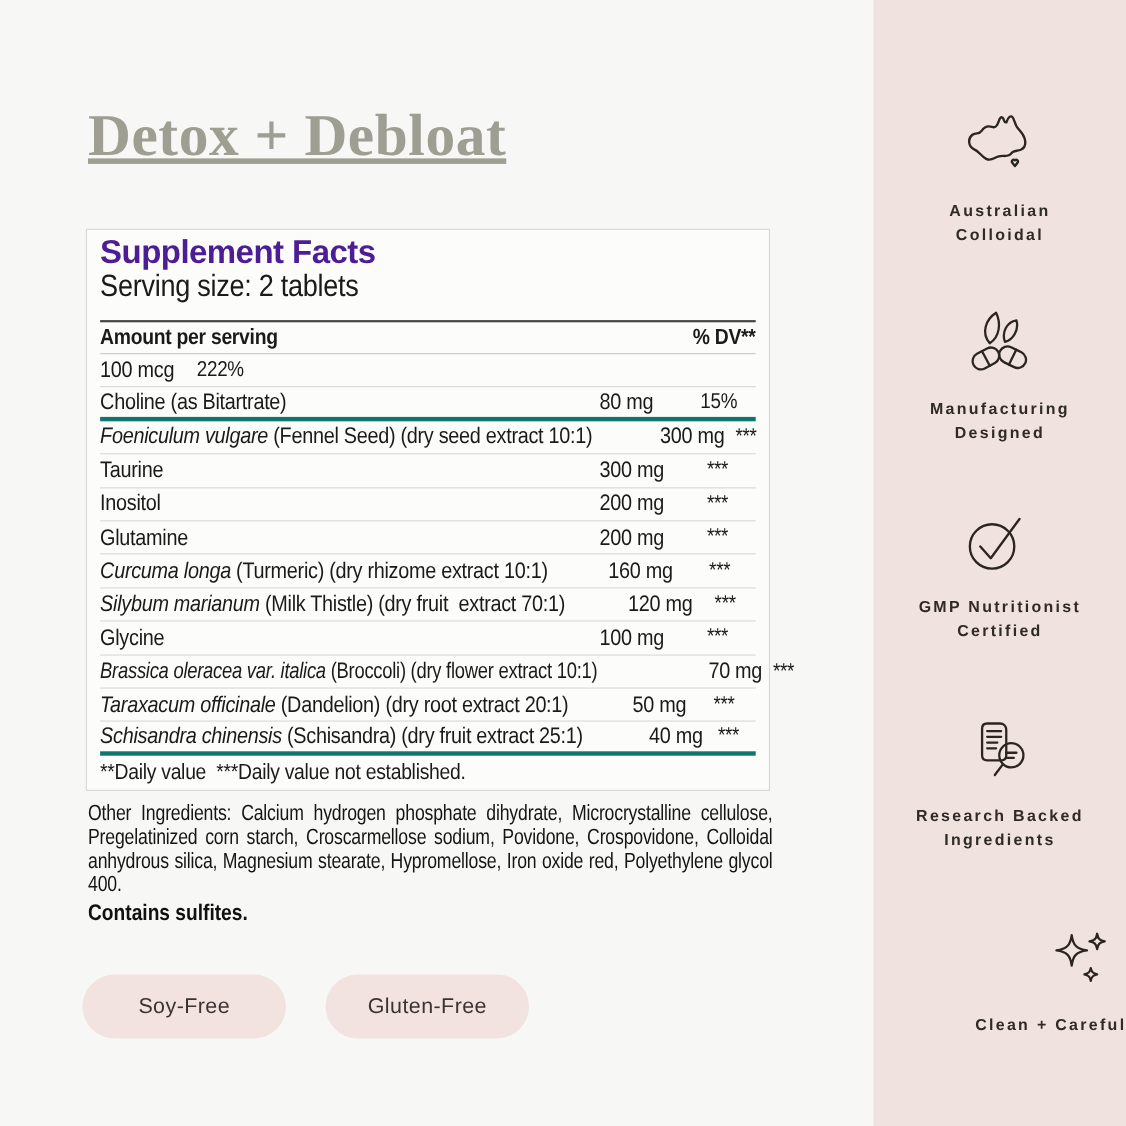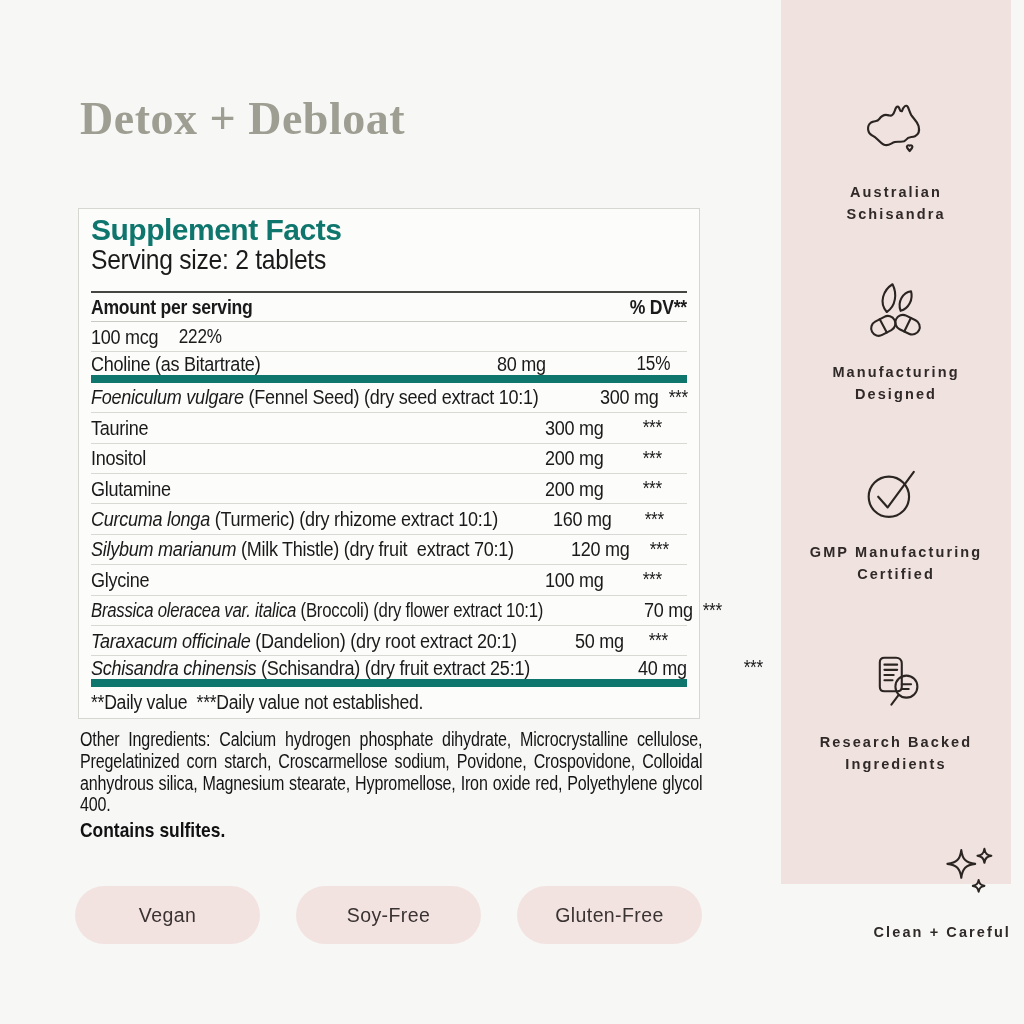--- a/index.html
+++ b/index.html
@@ -8,45 +8,45 @@
     position:relative; width:1024px; height:1024px; overflow:hidden;
     background:#f7f7f6; font-family:"Liberation Sans", sans-serif; color:#1a1a1a;
   }
 
   
   .content { position:absolute; left:0; top:0; width:794px; height:1024px; }
 
   .product-title {
     position:absolute; left:80px; top:92px;
     font-family:"Liberation Serif", serif; font-weight:700;
-    font-size:46px; letter-spacing:0.5px; color:#9e9e92;
+    font-size:54px; letter-spacing:0.5px; color:#9e9e92;text-decoration:underline;
   }
 
   .facts-panel {
     position:absolute; left:78px; top:208px; width:622px;
     background:#fcfcfb; border:1px solid #d6d6d3; padding:3px 12px 0 12px;
   }
-  .sf-title { font-size:30px; font-weight:700; letter-spacing:-0.5px; color:#0f766e; line-height:36px; }
+  .sf-title { font-size:30px; font-weight:700; letter-spacing:-0.5px; color:#4c1d95; line-height:36px; }
   .sf-line { height:23px; font-size:28px; line-height:23px; }
   .cx  { display:inline-block; transform:scaleX(0.88); transform-origin:left center; white-space:pre; letter-spacing:-0.3px; }
   .cx-r{ display:inline-block; transform:scaleX(0.88); transform-origin:right center; white-space:pre; letter-spacing:-0.3px; }
 
   .sf-colhead {
     margin-top:20px; height:31px; display:flex; align-items:center;
     border-top:2.5px solid #454542; border-bottom:1px solid #c9c9c6;
     font-weight:700; font-size:20px;
   }
   .sf-colhead .head-amount { flex:1; }
   .sf-colhead .head-dv { width:140px; text-align:right; }
 
   .sf-row {
     height:30.4px; display:flex; align-items:center;
     border-bottom:1px solid #d8d8d4; font-size:20.5px;
   }
-  .sf-row.heavy { border-bottom:8px solid #0f766e;gap:48px; }
+  .sf-row.heavy { border-bottom:4px solid #0f766e; }
   .cell-name { flex:1; white-space:nowrap; overflow:visible; }
   .cell-name i { font-style:italic; }
   .cell-amt { width:80px; white-space:nowrap; }
   .cell-dv { width:62px; text-align:center; padding-right:10px; font-size:19.5px; }
   .sf-footnote { height:31px; display:flex; align-items:center; font-size:20px; }
 
   .other-ing {
     position:absolute; left:80px; top:729px; width:775px;
     transform:scaleX(0.803); transform-origin:left top;
     font-size:20px; line-height:21.8px; text-align:justify;
@@ -59,21 +59,21 @@
   }
 
   .badges { position:absolute; left:75px; top:886px; display:flex; gap:36px; }
   .pill {
     width:185px; height:58px; border-radius:29px; background:#f2e3e0;
     display:flex; align-items:center; justify-content:center;
     font-size:19.5px; letter-spacing:0.4px; color:#3a3332;
   }
 
   
-  .sidebar { position:absolute; top:0; right:13px; width:230px; height:884px; background:#f0e2df; }
+  .sidebar { position:absolute; top:0; right:0; width:230px; height:1024px; background:#f0e2df; }
   .feature { position:absolute; left:0; width:100%; display:flex; flex-direction:column; align-items:center; }
   .feature:nth-child(1){ top:88px; }
   .feature:nth-child(2){ top:268px; }
   .feature:nth-child(3){ top:448px; }
   .feature:nth-child(4){ top:638px; }
   .feature:nth-child(5){ top:828px;align-items:flex-end; }
   .icon-wrap { height:88px; display:flex; align-items:center; justify-content:center; }
   .icon-wrap svg { display:block; }
   .feature-label { margin-top:5px; text-align:center; font-size:14.5px; font-weight:700;
     letter-spacing:2.1px; line-height:22px; color:#2f2927; }
@@ -163,43 +163,40 @@
       <div class="sf-footnote">
           <span class="cx">**Daily value  ***Daily value not established.</span>
         </div>
     </section>
 
     <p class="other-ing">Other Ingredients: Calcium hydrogen phosphate dihydrate, Microcrystalline cellulose, Pregelatinized corn starch, Croscarmellose sodium, Povidone, Crospovidone, Colloidal anhydrous silica, Magnesium stearate, Hypromellose, Iron oxide red, Polyethylene glycol 400.</p>
     <p class="contains">Contains sulfites.</p>
 
     <div class="badges">
       <div class="pill">
-          <span>Vegan</span>
-        </div>
-      <div class="pill">
           <span>Soy-Free</span>
         </div>
       <div class="pill">
           <span>Gluten-Free</span>
         </div>
     </div>
   </div>
 
   <aside class="sidebar">
 
     <div class="feature">
       <div class="icon-wrap">
         <svg width="76" height="68" viewBox="0 0 64 56">
           <path class="ic" d="M12,31 C8,29 7,23 11,20 C14,18 16,20 18,17 C20,14 23,13 26,14 C28.5,15 30,13 31,10 C31.8,7 33.2,5.5 34.5,7.5 C35.5,9 35,11 37,10.5 C38.2,6.5 40.5,4.5 42,7 C43,9 43.5,11.5 45,14 C47,17 50,19 51,23 C52,27 51.5,30 48,31.5 C45,32.8 42.5,31.5 40.5,34.5 C38.5,37.5 34.5,35.5 31,36.5 C27.5,37.5 25.5,40.5 21.5,38.5 C17.5,36.5 16,32.5 12,31 Z"></path>
           <path class="ic" d="M41.5,41.5 C40.5,40 42,38.5 43.5,39.5 C45,38.5 46.5,40 45.5,41.5 L43.5,44 Z" stroke-width="1.5"></path>
         </svg>
       </div>
       <div class="feature-label">
         <span>Australian</span>
-        <span>Schisandra</span>
+        <span>Colloidal</span>
       </div>
     </div>
 
     <div class="feature">
       <div class="icon-wrap">
         <svg width="74" height="66" viewBox="0 0 64 56">
           <path class="ic" d="M29,4 C21,9 17,20 24,28 C32,23 33,12 29,4 Z"></path>
           <path class="ic" d="M45,10 C38,11 33,19 36,27 C43,25 47,17 45,10 Z"></path>
           <g transform="translate(21,40) rotate(-28)">
             <rect class="ic" x="-11" y="-6.5" width="22" height="13" rx="6.5"></rect>
@@ -218,21 +215,21 @@
     </div>
 
     <div class="feature">
       <div class="icon-wrap">
         <svg width="76" height="70" viewBox="0 0 64 56">
           <circle class="ic" cx="26" cy="32" r="17" stroke-width="2"></circle>
           <path class="ic" d="M17,32 L25,41 L47,11" stroke-width="2.6"></path>
         </svg>
       </div>
       <div class="feature-label">
-        <span>GMP Manufacturing</span>
+        <span>GMP Nutritionist</span>
         <span>Certified</span>
       </div>
     </div>
 
     <div class="feature">
       <div class="icon-wrap">
         <svg width="74" height="68" viewBox="0 0 64 56">
           <path class="ic" d="M18,11 C18,8.5 19.5,7 22,7 H32 C35,7 37,9 37,12 V32 C37,34.5 35.5,36 33,36 H22 C19.5,36 18,34.5 18,32 Z"></path>
           <line class="ic" x1="22" y1="13" x2="33" y2="13"></line>
           <line class="ic" x1="22" y1="17.5" x2="33" y2="17.5"></line>

